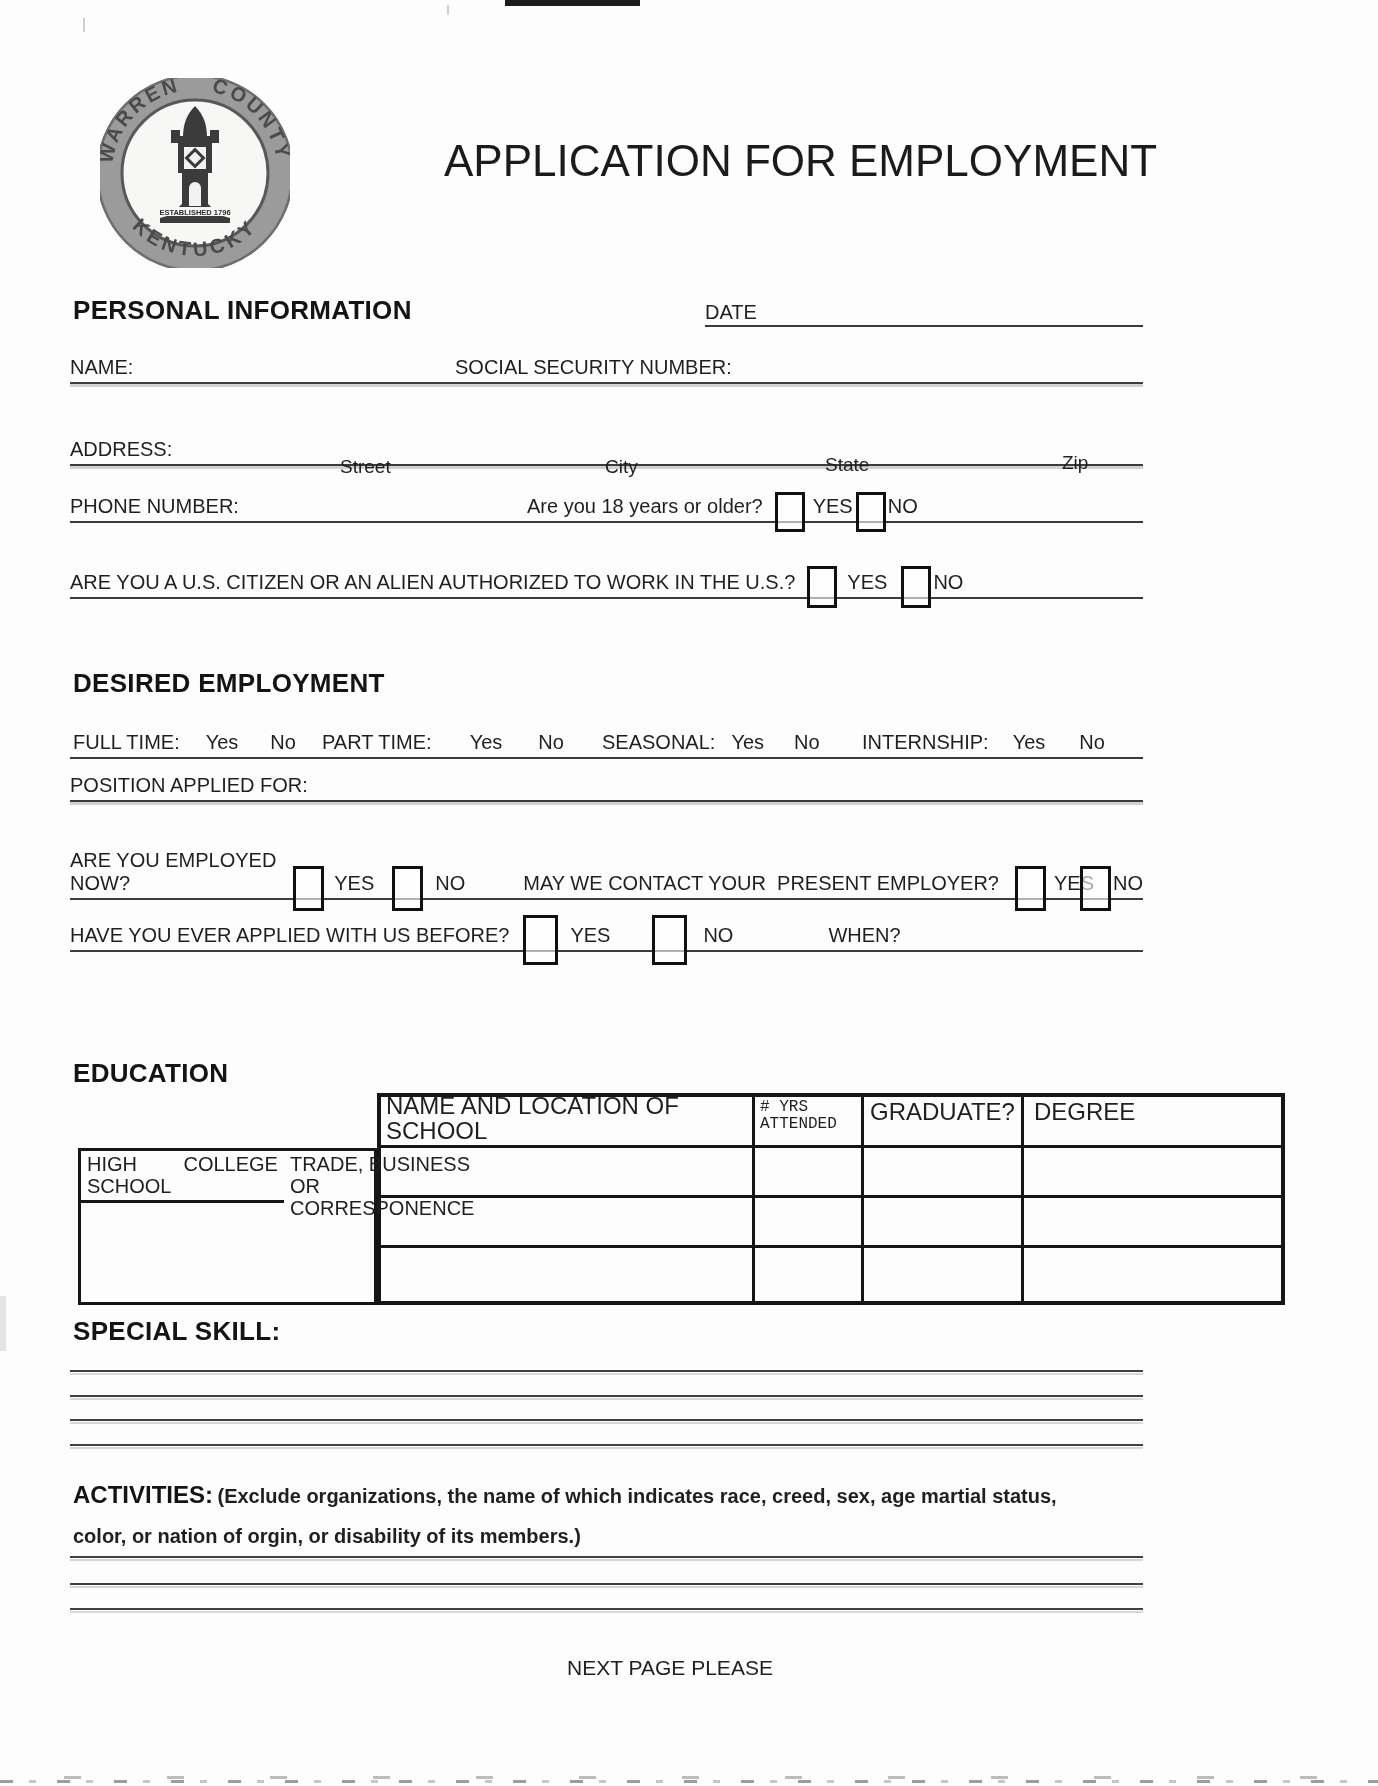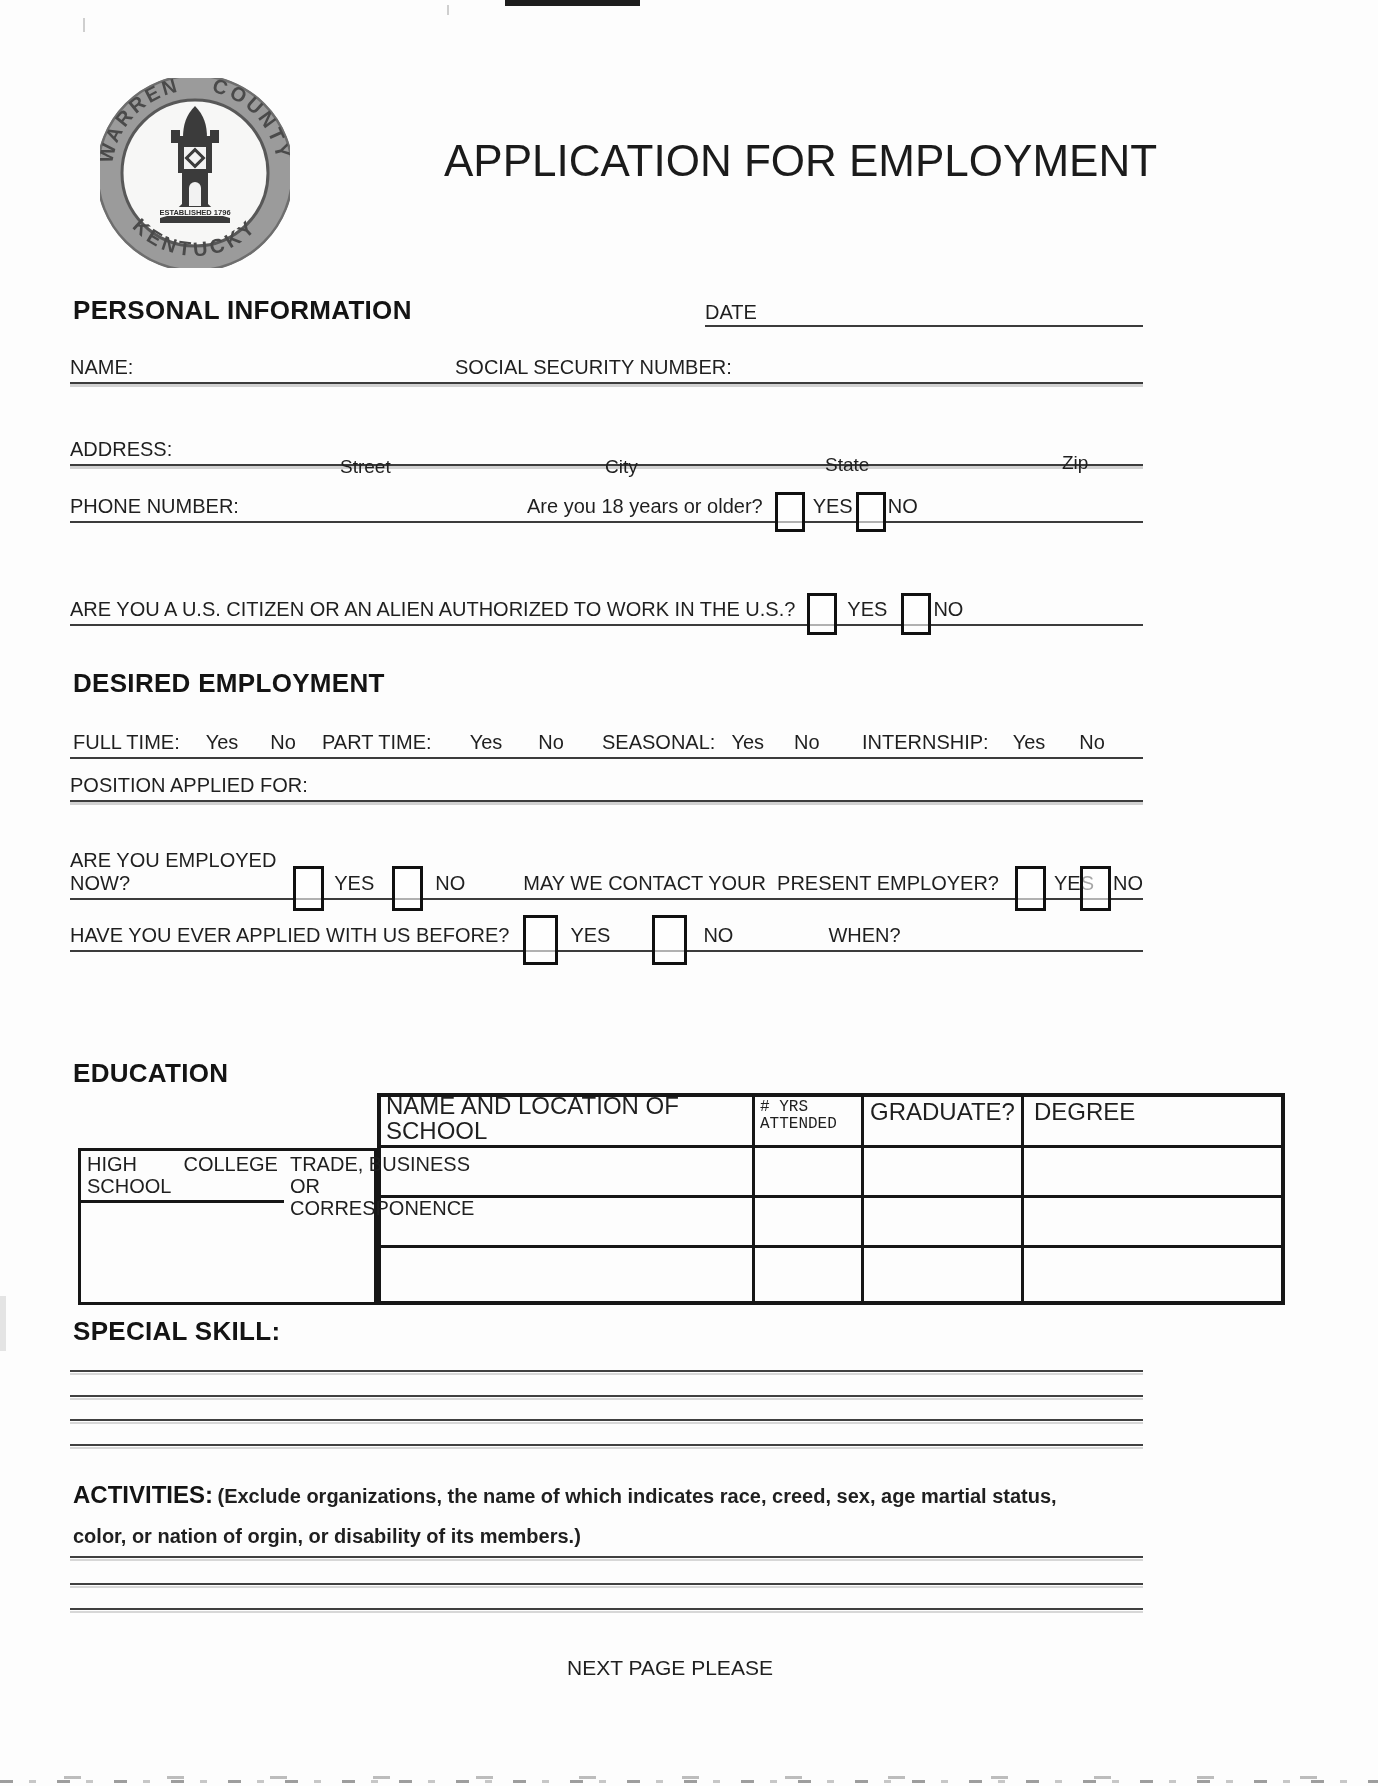--- a/index.html
+++ b/index.html
@@ -122,21 +122,21 @@
     <span style="flex:1;"></span>
     <div class="abs" style="left:457px;bottom:0;display:flex;align-items:flex-end;">
       <span class="lbl onln">Are you 18 years or older?</span>
       <span class="cb cb-sm" style="margin-left:12px;"></span>
       <span class="lbl onln" style="margin-left:8px;">YES</span>
       <span class="cb cb-sm" style="margin-left:3px;"></span>
       <span class="lbl onln" style="margin-left:2px;">NO</span>
     </div>
   </div>
 
-  <div class="fline" style="top:585px;height:39px;">
+  <div class="fline" style="top:558px;height:39px;">
     <span class="lbl onln">ARE YOU A U.S. CITIZEN OR AN ALIEN AUTHORIZED TO WORK IN THE U.S.?</span>
     <span class="cb cb-sm" style="margin-left:12px;height:42px;"></span>
     <span class="lbl onln" style="margin-left:10px;">YES</span>
     <span class="cb cb-sm" style="margin-left:14px;height:42px;"></span>
     <span class="lbl onln" style="margin-left:2px;">NO</span>
     <span style="flex:1;"></span>
   </div>
 
   <div class="abs h1" style="left:73px;top:668px;">DESIRED EMPLOYMENT</div>
 

